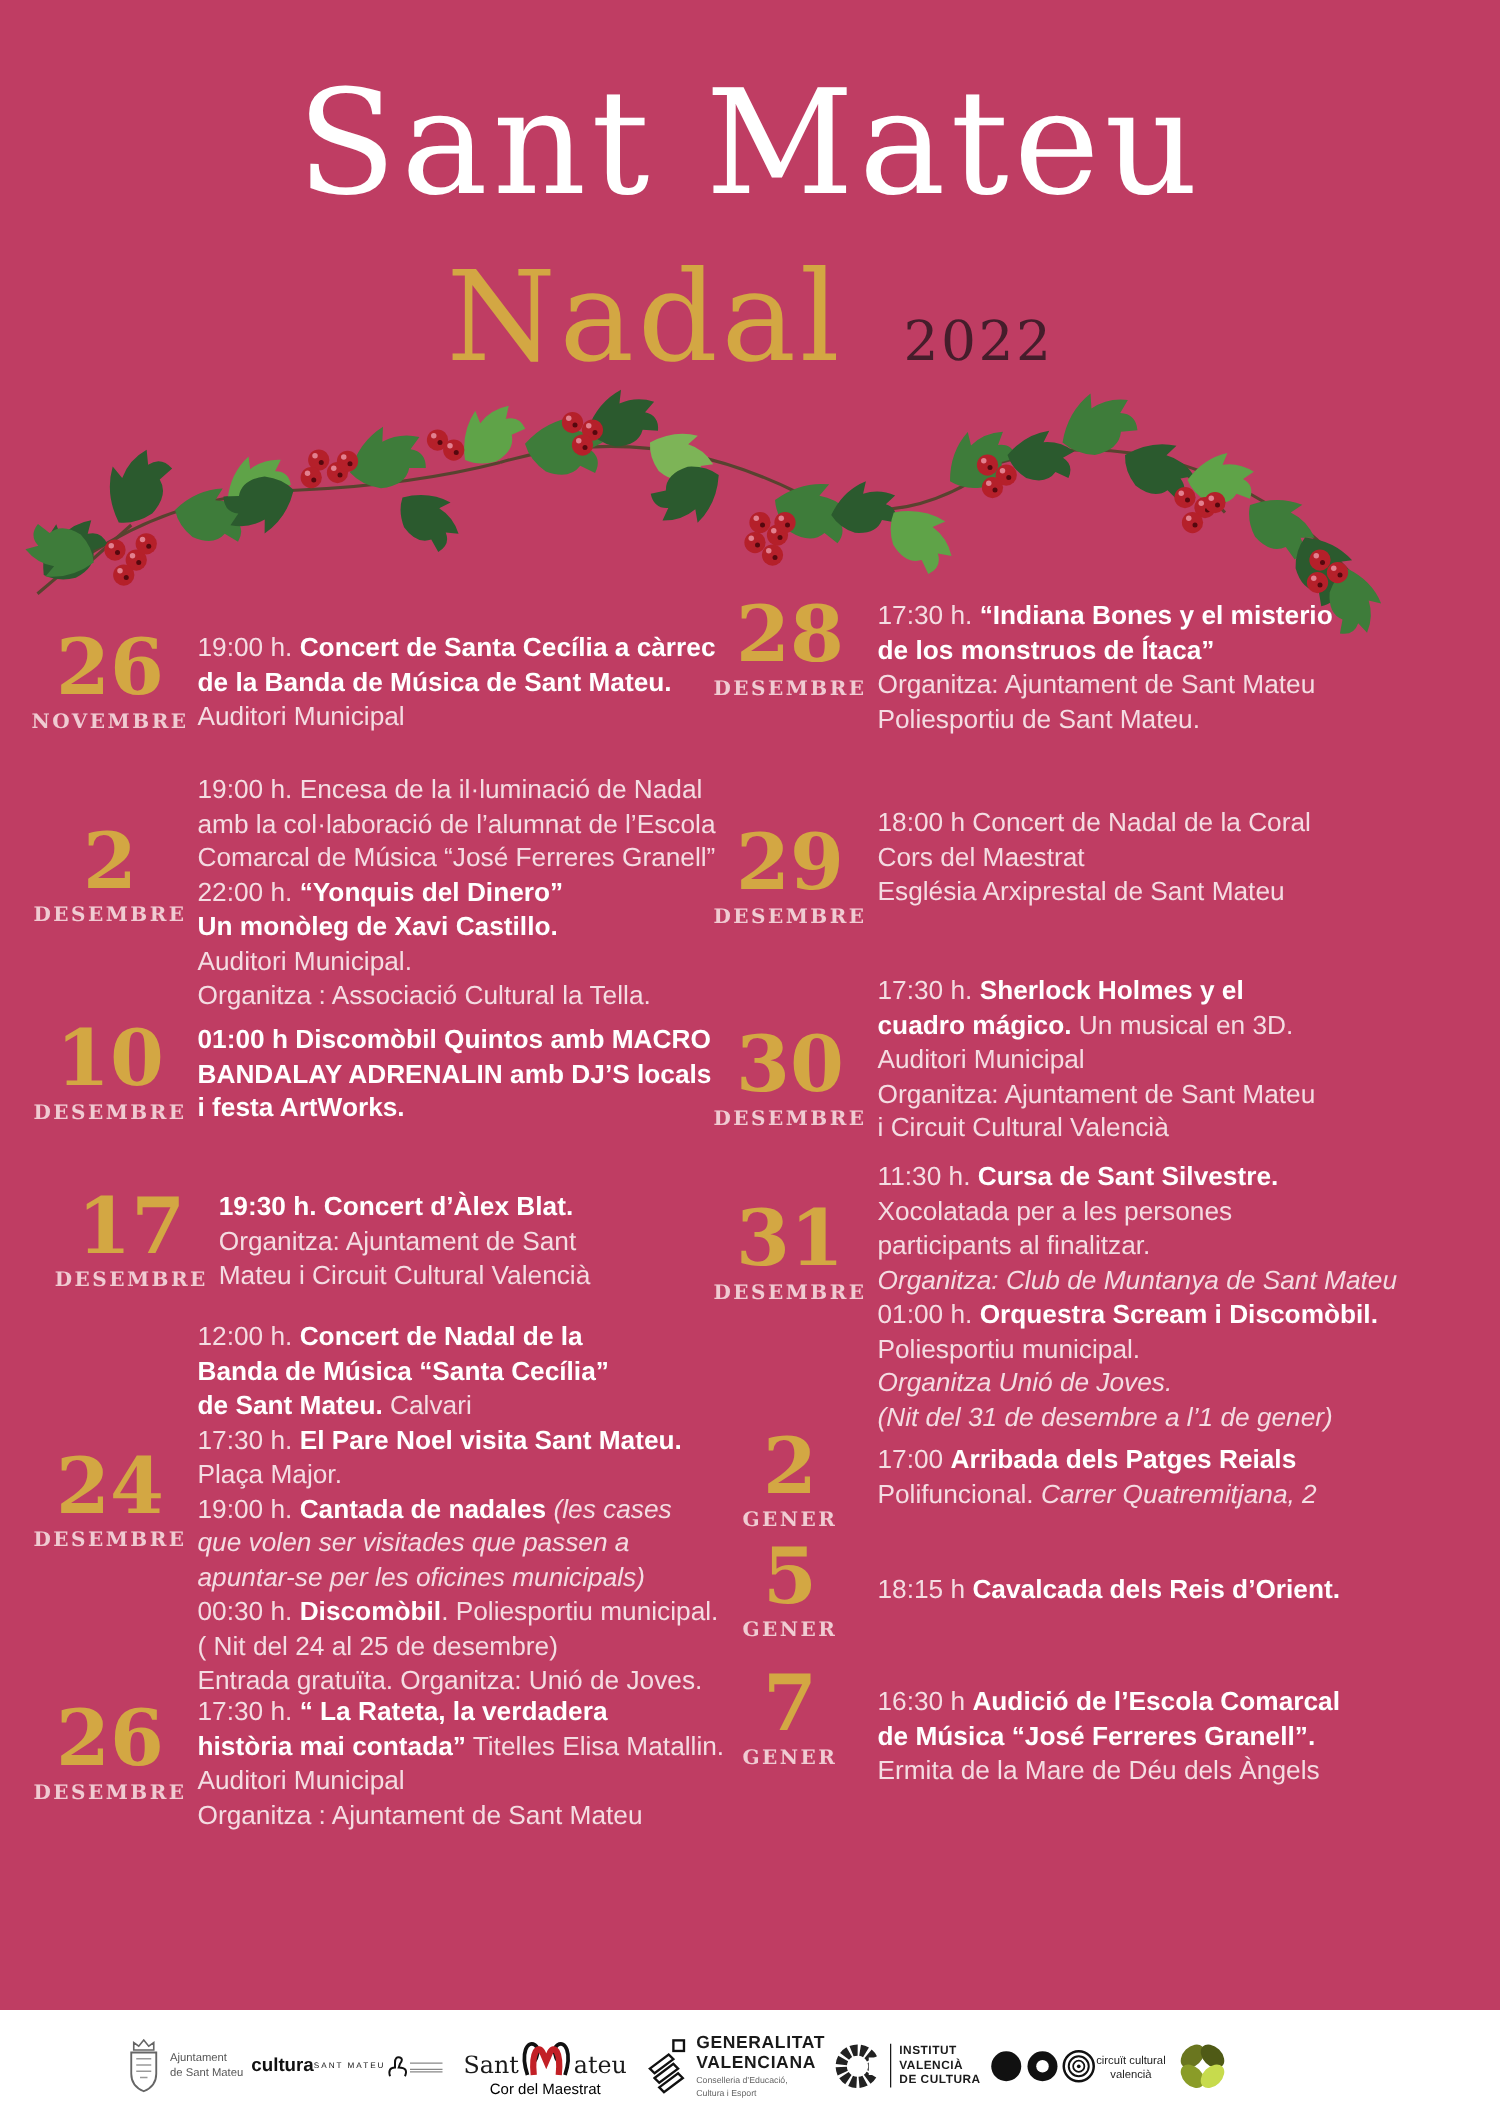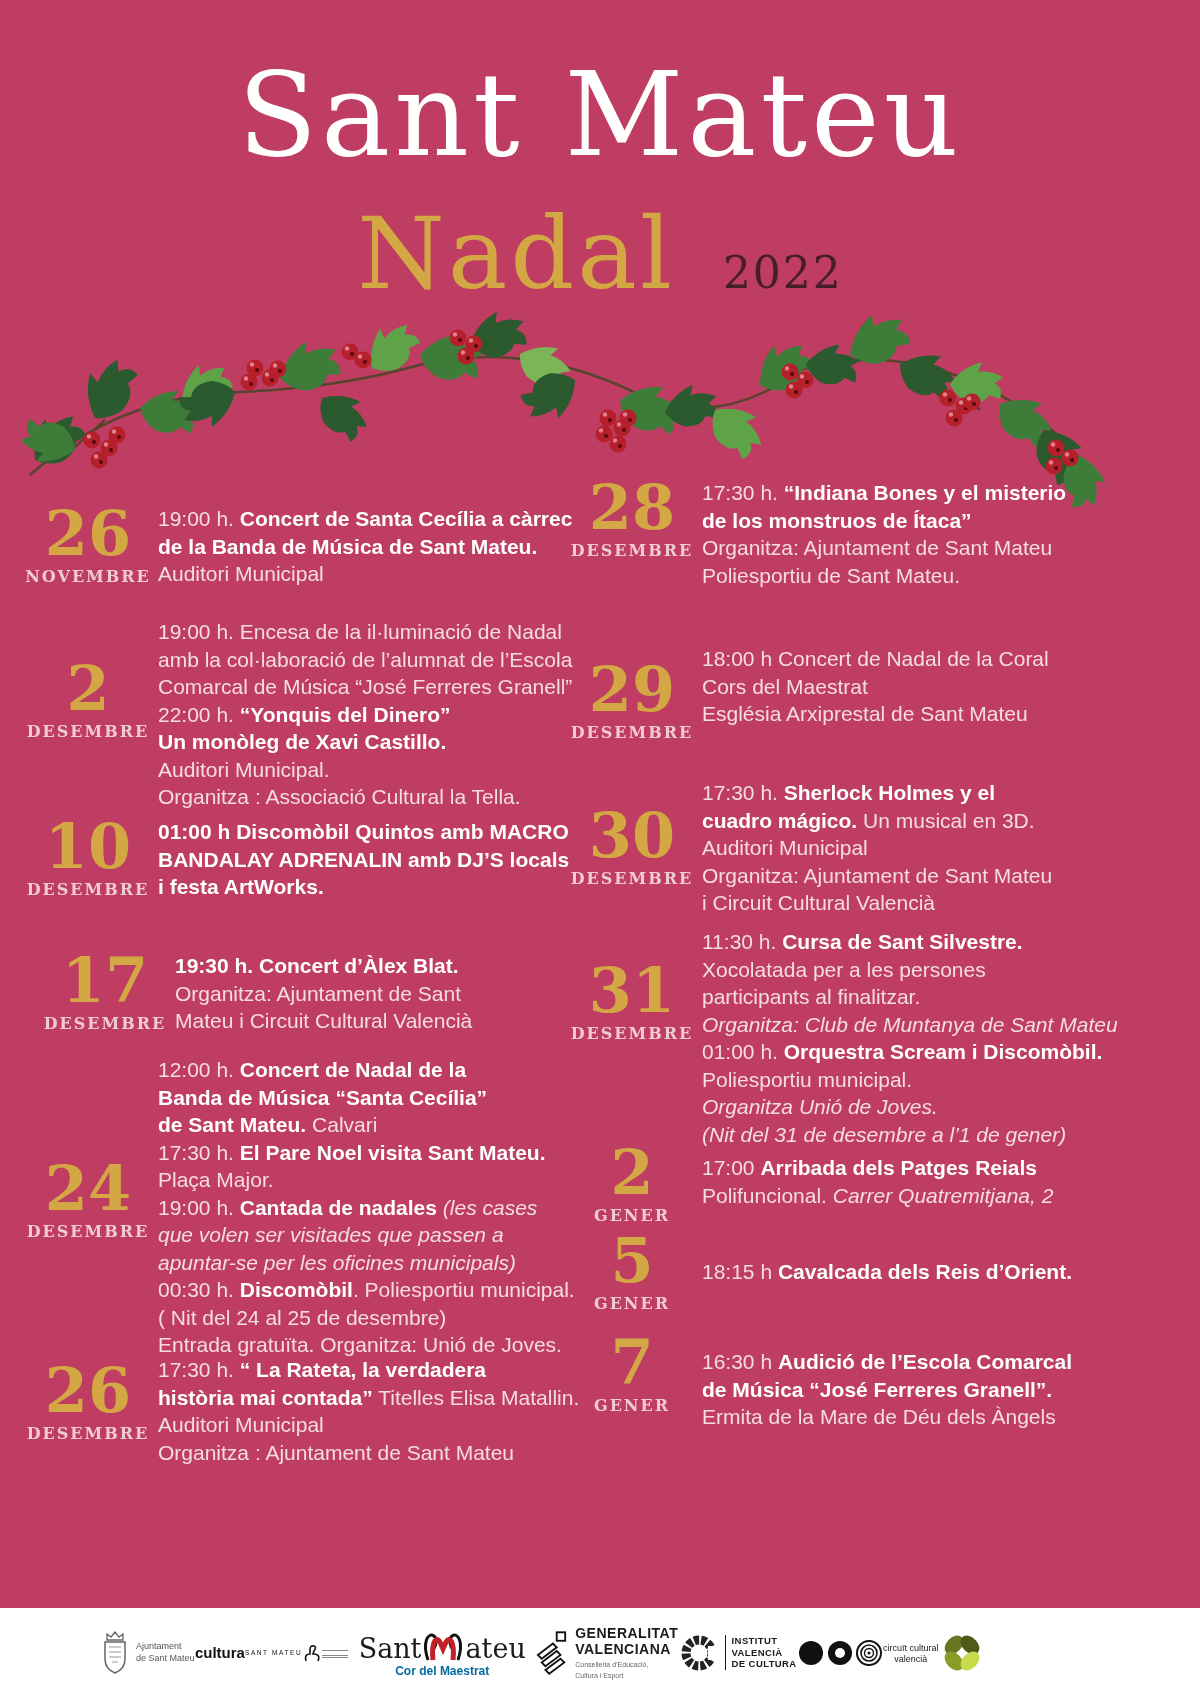--- a/index.html
+++ b/index.html
@@ -39,39 +39,39 @@
   }
   .s-b{font-weight:bold;color:#ffffff;}
   .s-i{font-style:italic;}
   
   .evL1{top:505px;left:28px}  .evL2{top:618px;left:28px}  .evL3{top:818px;left:28px}
   .evL4{top:952px;left:45px}  .evL5{top:1056px;left:28px} .evL6{top:1356px;left:28px}
   .evR1{top:479px;left:572px} .evR2{top:645px;left:572px} .evR3{top:779px;left:572px}
   .evR4{top:928px;left:572px} .evR5{top:1154px;left:572px}.evR6{top:1258px;left:572px}
   .evR7{top:1348px;left:572px}
   .evL2 .daycol{margin-top:42px}  .evL5 .daycol{margin-top:104px} .evL6 .daycol{margin-top:6px}
-  .evR2 .daycol{margin-top:16px}  .evR3 .daycol{margin-top:28px}  .evR4 .daycol{margin-top:34px}
+  .evR2 .daycol{margin-top:16px}  .evR3 .daycol{margin-top:44px}  .evR4 .daycol{margin-top:34px}
   .evR5 .daycol{margin-top:-10px} .evR6 .daycol{margin-top:-26px} .evR7 .daycol{margin-top:-14px}
   
   .footer{
     position:absolute;left:0;top:1608px;width:1200px;height:89px;background:#ffffff;
     display:flex;align-items:center;justify-content:space-between;
     padding:0 215px 0 100px;box-sizing:border-box;
   }
   .logo{display:flex;align-items:center;color:#222;}
   .logo .col{display:flex;flex-direction:column;}
   .aj-text{font-size:9px;color:#555;line-height:1.25;margin-left:6px;}
   .cult{flex-direction:row;align-items:center;}
   .cult .w1{font-weight:bold;font-size:15px;color:#111;line-height:1;}
   .cult .w2{font-size:6.5px;letter-spacing:1.6px;color:#111;margin:1px 0 2px;}
   .cult .bars{width:26px;border-top:1px solid #888;border-bottom:3px double #888;height:4px;margin-top:2px;}
   .sm{flex-direction:column;align-items:center;background:#fff;padding:2px 10px;}
   .sm .row{display:flex;align-items:flex-end;}
-  .sm-word{font-family:"DejaVu Serif",serif;font-size:27px;color:#1a1a1a;line-height:1;}
-  .sm-tag{font-size:12px;color:#0369a1;font-weight:bold;margin-top:2px;}
+  .sm-word{font-family:"DejaVu Serif",serif;font-size:19px;color:#1a1a1a;line-height:1;}
+  .sm-tag{font-size:12px;color:#000000;font-weight:normal;margin-top:2px;}
   .gva-main{font-size:14px;font-weight:bold;letter-spacing:.5px;line-height:1.15;color:#1a1a1a;}
   .gva-sub{font-size:7px;color:#666;line-height:1.3;margin-top:2px;}
   .ivc-text{font-size:9.5px;font-weight:bold;line-height:1.2;color:#1a1a1a;letter-spacing:.4px;
     border-left:1.5px solid #1a1a1a;padding-left:6px;margin-left:6px;}
   .ccv{flex-direction:row;align-items:center;}
   .ccv-text{font-size:9px;color:#222;line-height:1.15;text-align:center;margin-top:2px;}
 </style>
 </head>
 <body>
 

